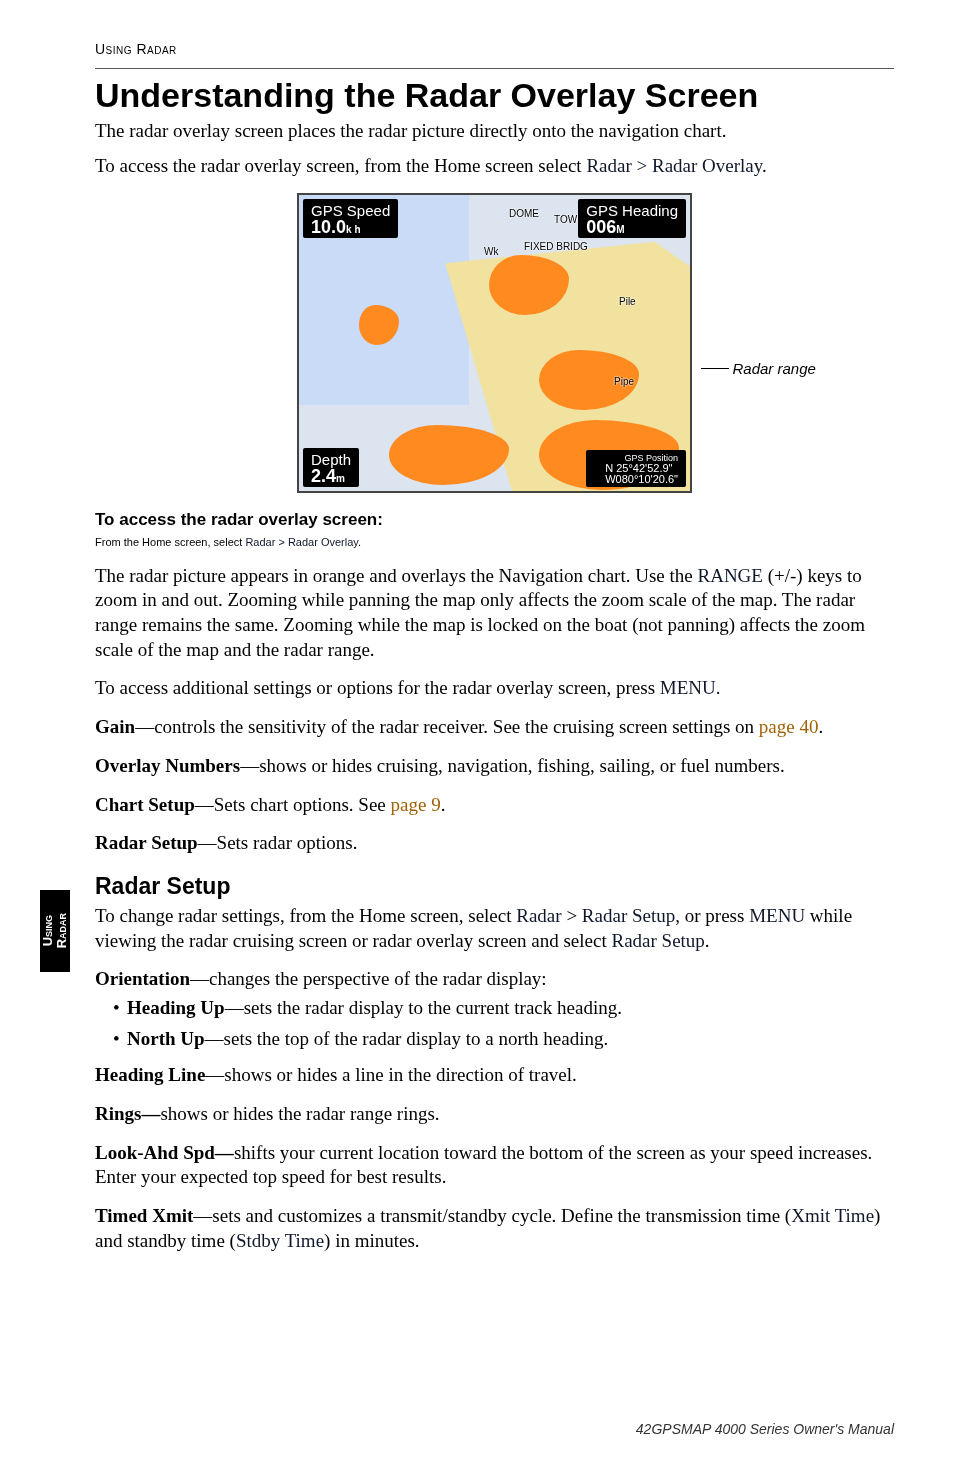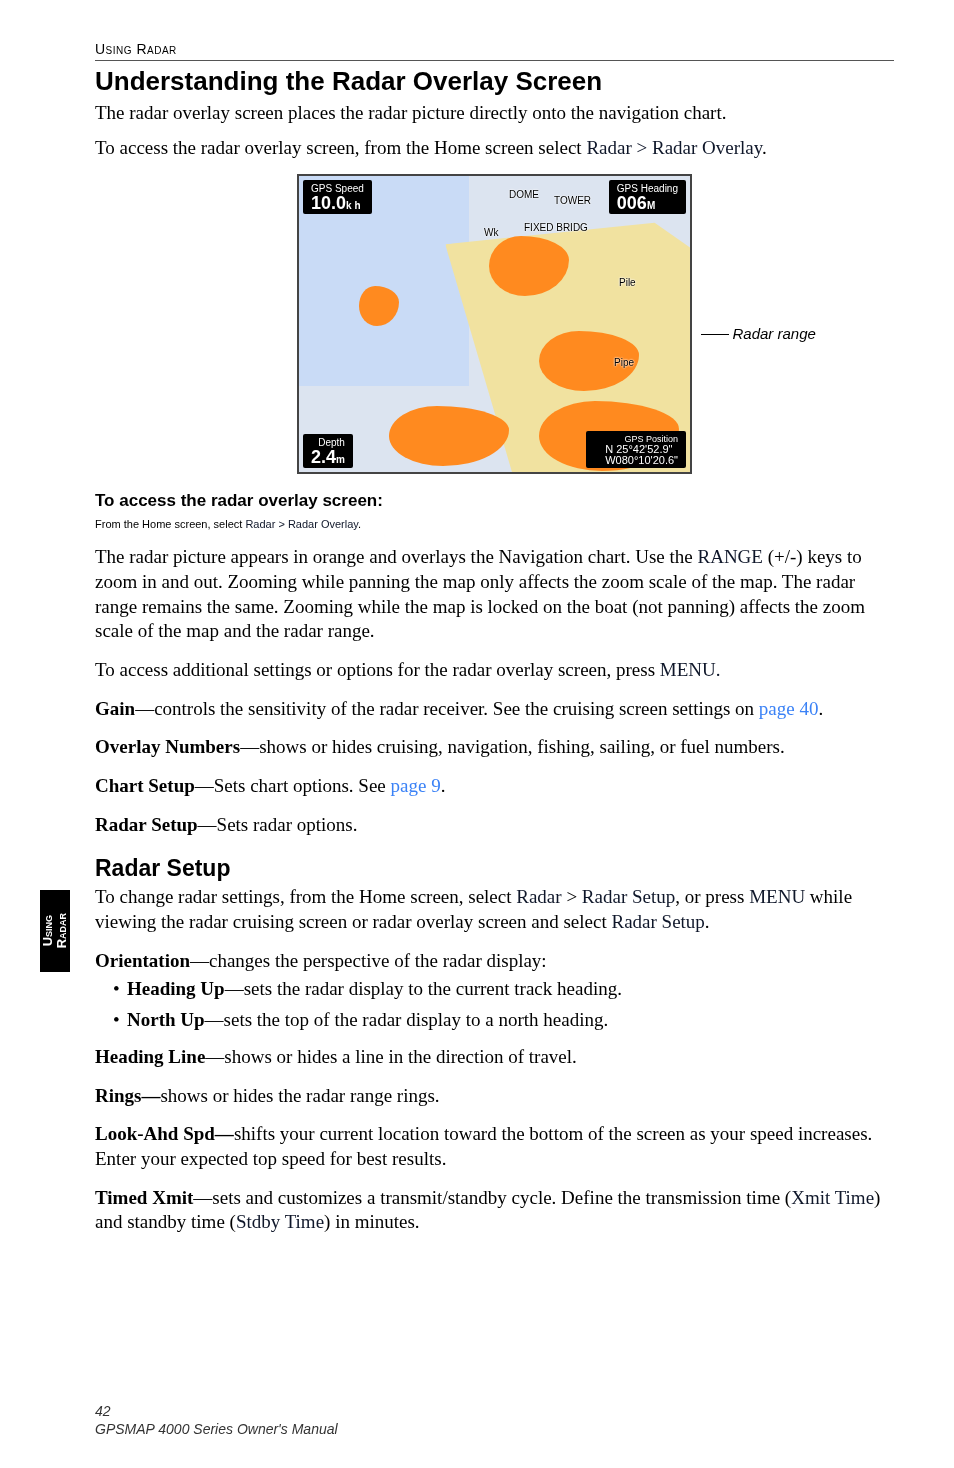--- a/index.html
+++ b/index.html
@@ -12,46 +12,46 @@
     font-size: 19px;
     line-height: 1.3;
   }
 
   .running-head {
     font-variant: small-caps;
     font-family: Arial, Helvetica, sans-serif;
     font-size: 14px;
     letter-spacing: 0.5px;
     border-bottom: 1px solid #555;
-    padding-bottom: 2px;
+    padding-bottom: 10px;
     margin-bottom: 4px;
   }
 
   h1.sec-title {
     font-family: Arial, Helvetica, sans-serif;
     font-weight: bold;
-    font-size: 26px;
+    font-size: 34px;
     margin-top: 2px;
     margin-bottom: 2px;
   }
   h2.sub-title {
     font-family: Arial, Helvetica, sans-serif;
     font-weight: bold;
     font-size: 23px;
     margin-top: 16px;
     margin-bottom: 2px;
   }
 
   p.body { margin-bottom: 14px; }
   p.tight { margin-bottom: 4px; }
   p.after-gap { margin-top: 10px; }
 
   .kw-blue { color: #0f172a; font-weight: normal; }
   .kw-bold { font-weight: bold; }
-  .link-blue { color: #3b82f6; }
+  .link-blue { color: #a16207; }
 
   .sans-bold {
     font-family: Arial, Helvetica, sans-serif;
     font-weight: bold;
     font-size: 17px;
   }
   .sans-body {
     font-family: Arial, Helvetica, sans-serif;
     font-size: 11px;
   }
@@ -100,37 +100,38 @@
     position: absolute;
     background: #000;
     color: #fff;
     font-family: Arial, Helvetica, sans-serif;
     font-weight: bold;
     font-size: 18px;
     padding: 4px 8px 2px 8px;
     line-height: 1;
     border-radius: 2px;
   }
-  .badge small { font-size: 10px; font-weight: normal; display: block; text-align: right; }
+  .badge small { font-size: 15px; font-weight: normal; display: block; text-align: right; }
   .badge-tl { left: 4px; top: 4px; }
   .badge-tr { right: 4px; top: 4px; }
   .badge-bl { left: 4px; bottom: 4px; }
   .badge-br { right: 4px; bottom: 4px; font-size: 11px; font-weight: normal; padding-left: 19px; }
   .badge-br .lbl { font-size: 9px; text-align: right; display:block;}
   .maplabel {
     position: absolute;
     font-family: Arial, Helvetica, sans-serif;
     font-size: 10px;
     color: #000;
     text-shadow: 0 0 2px #fff, 0 0 2px #fff;
   }
   .caption-leader {
     display: flex;
     align-items: center;
     margin-left: 6px;
+    margin-top: 16px;
   }
   .leader-line { width: 28px; height: 1px; background: #000; margin-right: 4px; }
   .caption-text {
     font-family: Arial, Helvetica, sans-serif;
     font-style: italic;
     font-size: 15px;
   }
 
   
   ul.opts {
@@ -179,21 +180,20 @@
     position: absolute;
     left: 95px;
     right: 60px;
     bottom: 30px;
     display: flex;
     justify-content: flex-end;
     font-family: Arial, Helvetica, sans-serif;
     font-style: italic;
     font-size: 14px;
     color: #333;
-    flex-direction: column;
   }
 </style>
 </head>
 <body>
 
 <div class="running-head">Using Radar</div>
 
 <h1 class="sec-title">Understanding the Radar Overlay Screen</h1>
 
 <p class="body tight">The radar overlay screen places the radar picture directly onto the navigation chart.</p>

